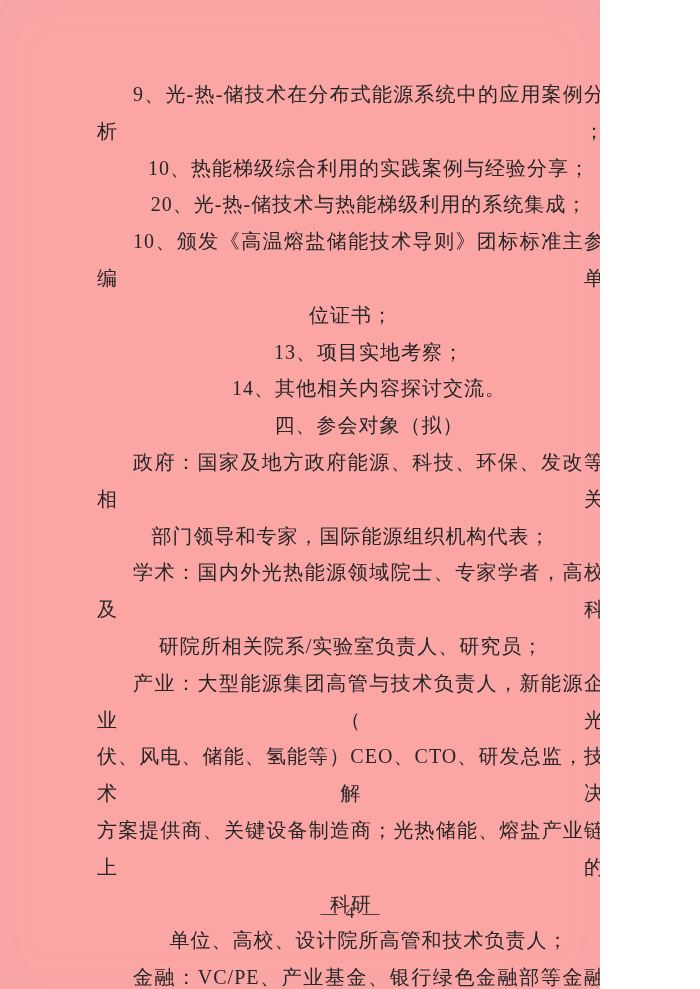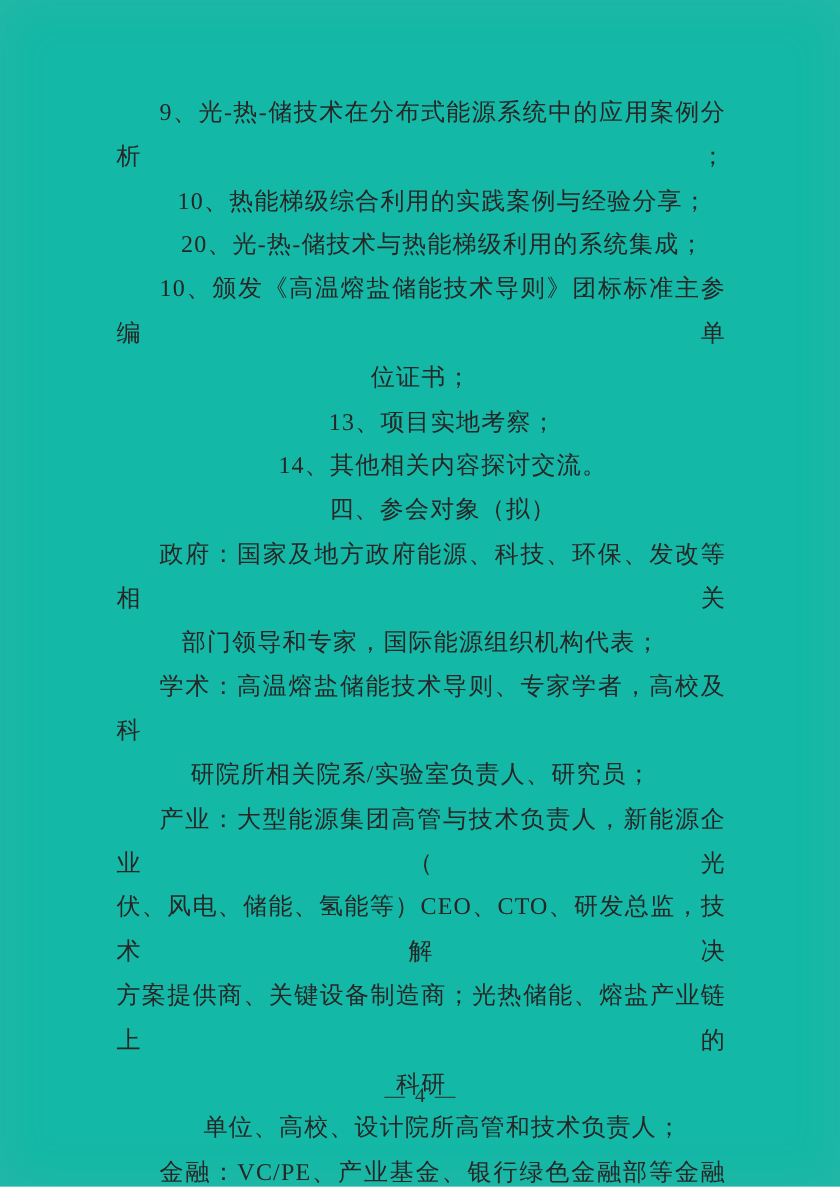--- a/index.html
+++ b/index.html
@@ -2,23 +2,23 @@
 <html><head>
 <meta charset="utf-8">
 <style>
   html, body {
     margin: 0;
     padding: 0;
     background: #ffffff;
   }
   .page {
     position: relative;
-    width: 700px;
+    width: 600px;
     height: 989px;
-    background: #14b8a6;
+    background: #fca5a5;
     overflow: hidden;
     font-family: "Liberation Serif", "DejaVu Serif", serif;
     color: #262626;
     box-shadow: inset 0 0 40px rgba(180,180,175,0.12);
   }
   .content {
     position: absolute;
     left: 97px;
     top: 76px;
     width: 508px;
@@ -60,21 +60,21 @@
     <div class="line ind fill">9、光-热-储技术在分布式能源系统中的应用案例分析；</div>
     <div class="line ind">10、热能梯级综合利用的实践案例与经验分享；</div>
     <div class="line ind">20、光-热-储技术与热能梯级利用的系统集成；</div>
     <div class="line ind fill">10、颁发《高温熔盐储能技术导则》团标标准主参编单</div>
     <div class="line">位证书；</div>
     <div class="line ind">13、项目实地考察；</div>
     <div class="line ind">14、其他相关内容探讨交流。</div>
     <div class="line ind bold">四、参会对象（拟）</div>
     <div class="line ind fill">政府：国家及地方政府能源、科技、环保、发改等相关</div>
     <div class="line">部门领导和专家，国际能源组织机构代表；</div>
-    <div class="line ind fill">学术：高温熔盐储能技术导则、专家学者，高校及科</div>
+    <div class="line ind fill">学术：国内外光热能源领域院士、专家学者，高校及科</div>
     <div class="line">研院所相关院系/实验室负责人、研究员；</div>
     <div class="line ind fill">产业：大型能源集团高管与技术负责人，新能源企业（光</div>
     <div class="line fill">伏、风电、储能、氢能等）CEO、CTO、研发总监，技术解决</div>
     <div class="line fill">方案提供商、关键设备制造商；光热储能、熔盐产业链上的</div>
     <div class="line">科研</div>
     <div class="line ind">单位、高校、设计院所高管和技术负责人；</div>
     <div class="line ind fill">金融：VC/PE、产业基金、银行绿色金融部等金融机构；</div>
 
   </div>
   <div class="page-number">— 4 —</div>

